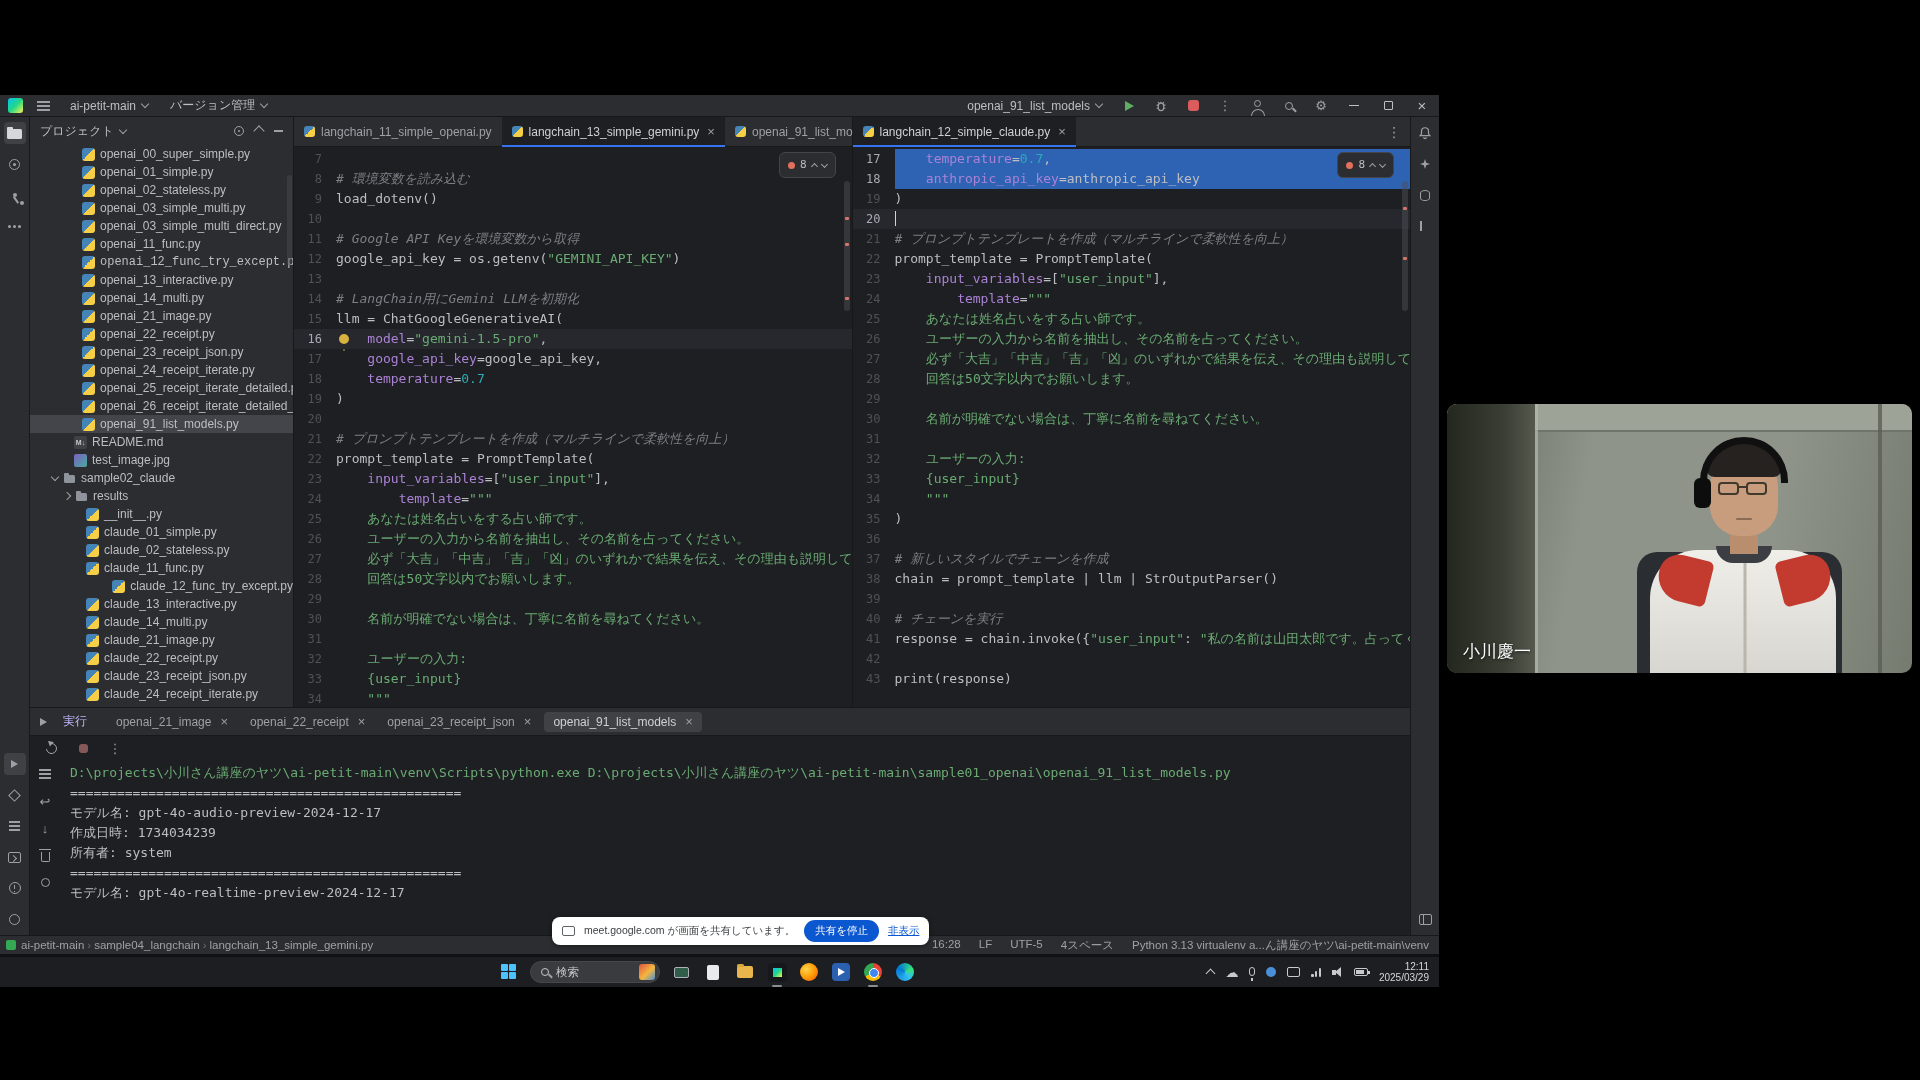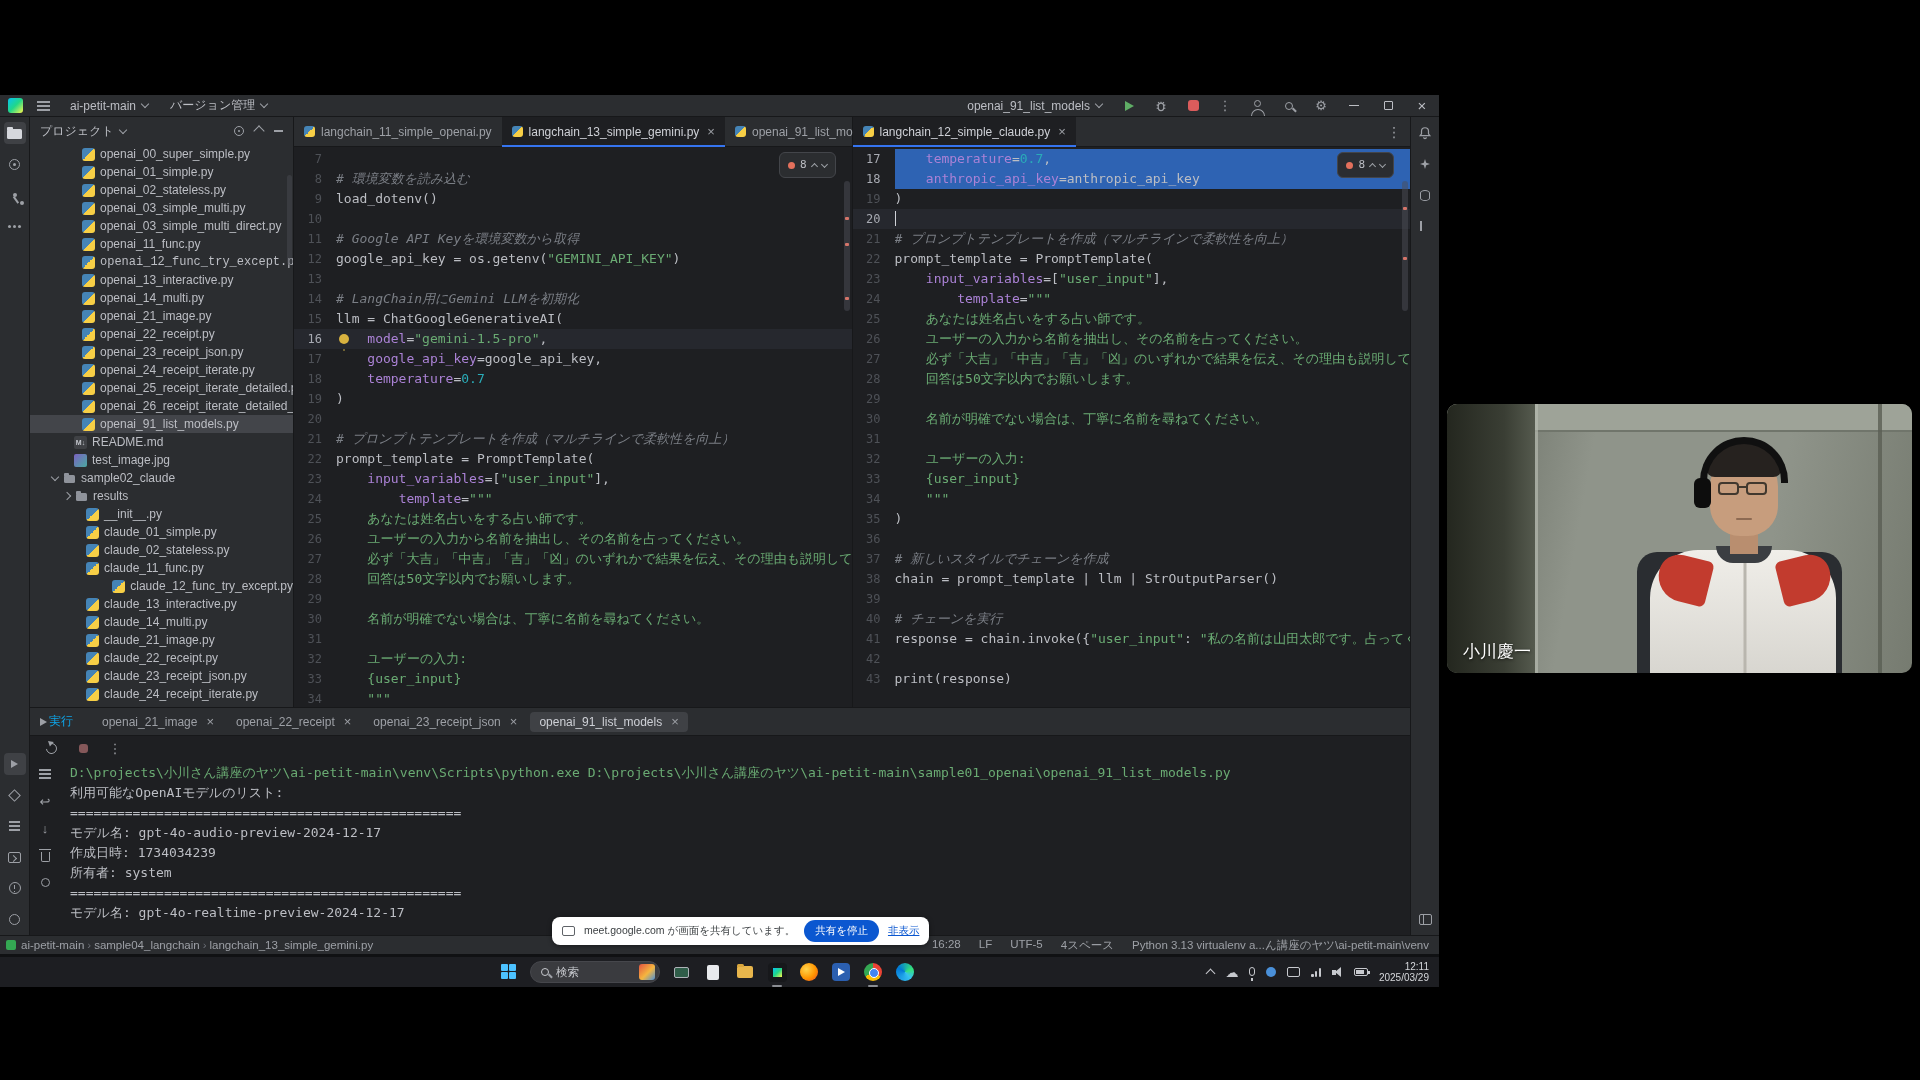--- a/index.html
+++ b/index.html
@@ -131,21 +131,21 @@
   .mini-chev{width:5px;height:5px;border-right:1.3px solid #9da0a6;border-bottom:1.3px solid #9da0a6;display:inline-block}
   .mini-chev.up{transform:rotate(-135deg);margin-top:3px}
   .mini-chev.dn{transform:rotate(45deg);margin-top:-2px}
   .vscroll{position:absolute;right:2px;top:34px;width:6px;height:130px;background:#4b4e55;border-radius:3px;opacity:.5}
   .etick{position:absolute;right:3px;width:4px;height:3px;background:#d4756a;border-radius:1px}
 
   
   .runpanel{flex:0 0 228px;border-top:1px solid #17181a;background:#1e1f22;display:flex;flex-direction:column}
   .run-tabs{flex:0 0 28px;background:#2b2d30;border-bottom:1px solid #17181a;display:flex;
     align-items:center;gap:4px;padding:0 10px;font-size:12px;color:#9da0a6}
-  .rt-title{display:flex;align-items:center;gap:2px;color:#0ea5e9;margin-right:16px}
+  .rt-title{display:flex;align-items:center;gap:16px;color:#c4b5fd;margin-right:16px}
   .g-runtri-sm{width:0;height:0;border-left:7px solid #9da0a6;border-top:4px solid transparent;border-bottom:4px solid transparent}
   .rtab{display:flex;align-items:center;gap:7px;padding:3px 9px;border-radius:4px;white-space:nowrap}
   .rtab.active{background:#3f4145;color:#ced0d6}
   .run-toolbar{flex:0 0 24px;display:flex;align-items:center;gap:14px;padding:0 12px;color:#9da0a6}
   .g-rerun{width:11px;height:11px;border:1.6px solid #9da0a6;border-radius:50%;border-left-color:transparent;position:relative;transform:rotate(40deg)}
   .g-rerun::after{content:"";position:absolute;left:-3px;top:-2px;width:0;height:0;
     border-top:3px solid transparent;border-bottom:3px solid transparent;border-right:5px solid #9da0a6}
   .g-sliders{width:12px;height:2px;background:#9da0a6;box-shadow:0 4px 0 #9da0a6,0 8px 0 #9da0a6;margin-top:-8px}
   .g-trash{width:9px;height:10px;border:1.4px solid #9da0a6;border-top:none;border-radius:0 0 2px 2px;position:relative;margin-top:3px}
   .g-trash::before{content:"";position:absolute;top:-3px;left:-2.6px;width:12px;height:1.6px;background:#9da0a6}
@@ -634,21 +634,20 @@
               <span class="cs-i txt-icon">↓</span>
               <span class="cs-i">
                   <span class="g-trash"></span>
                 </span>
               <span class="cs-i">
                   <span class="g-pycon" style="width:9px;height:9px"></span>
                 </span>
             </div>
             <div class="console" id="console">
                 <div class="con-line cmd">D:\projects\小川さん講座のヤツ\ai-petit-main\venv\Scripts\python.exe D:\projects\小川さん講座のヤツ\ai-petit-main\sample01_openai\openai_91_list_models.py</div>
-                <div class="con-line out">利用可能なOpenAIモデルのリスト:</div>
                 <div class="con-line out">==================================================</div>
                 <div class="con-line out">モデル名: gpt-4o-audio-preview-2024-12-17</div>
                 <div class="con-line out">作成日時: 1734034239</div>
                 <div class="con-line out">所有者: system</div>
                 <div class="con-line out">==================================================</div>
                 <div class="con-line out">モデル名: gpt-4o-realtime-preview-2024-12-17</div>
               </div>
           </div>
         </div>
       </div>

